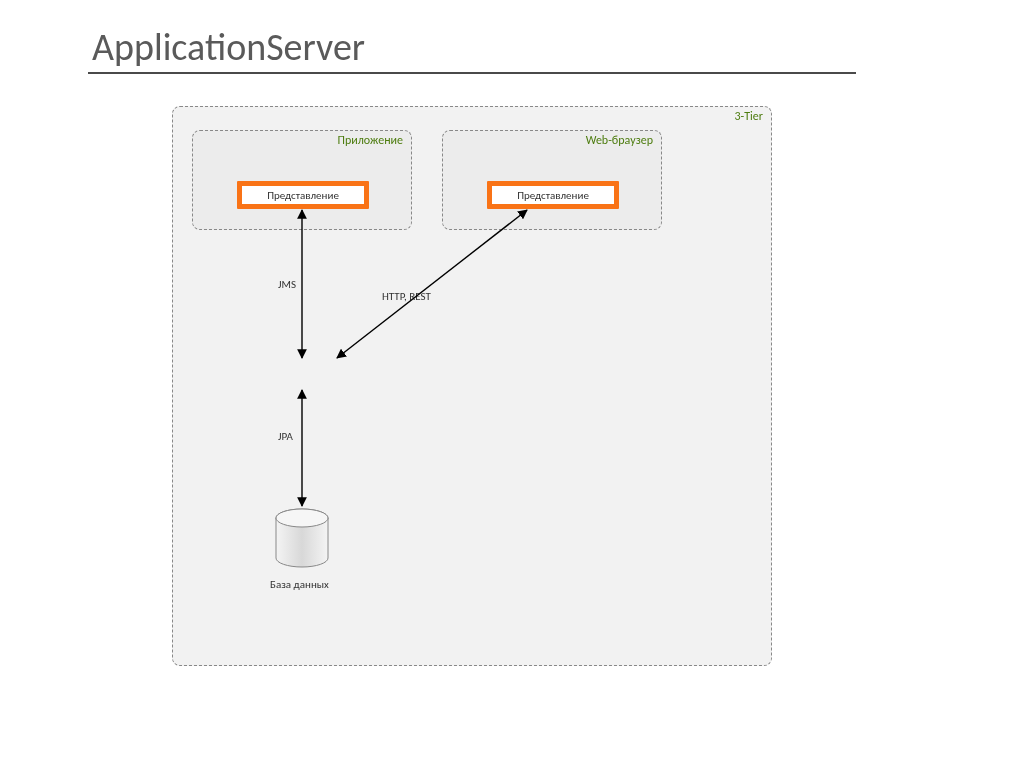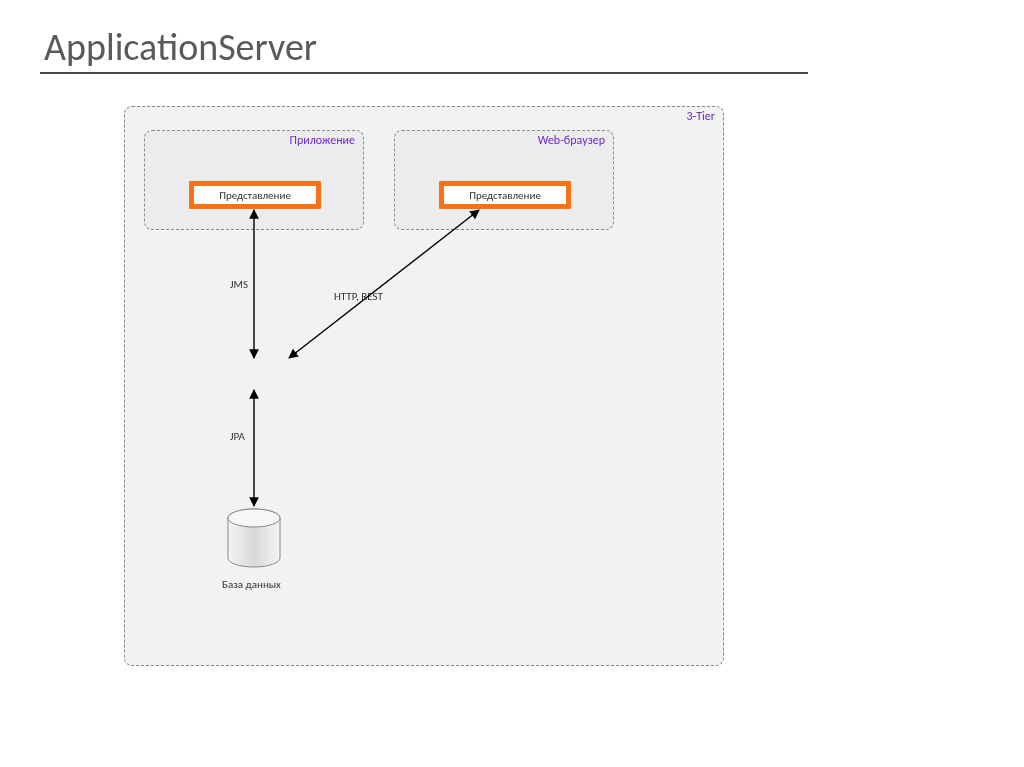--- a/index.html
+++ b/index.html
@@ -10,20 +10,21 @@
     background: #fff;
     font-family: Calibri, "Segoe UI", Arial, sans-serif;
     color: #333;
   }
   .slide {
     position: relative;
     width: 848px;
     height: 767px;
     box-sizing: border-box;
     padding: 24px 40px;
+    margin-left: 48px;
   }
   .title-wrap {
     border-bottom: 2px solid #4a4a4a;
     padding-bottom: 2px;
     margin-bottom: 32px;
   }
   .title {
     font-size: 38px;
     color: #5a5a5a;
     font-weight: 400;
@@ -49,21 +50,21 @@
     box-sizing: border-box;
   }
   .frame.inner {
     background: #ececec;
   }
   .frame-label {
     position: absolute;
     top: 2px;
     right: 8px;
     font-size: 12px;
-    color: #6d28d9;
+    color: #4d7c0f;
     background: transparent;
   }
   .outer { left: 0; top: 0; width: 600px; height: 560px; }
   .app-frame   { left: 20px;  top: 24px;  width: 220px; height: 100px; padding-left: 40px; }
   .web-frame   { left: 270px; top: 24px;  width: 220px; height: 100px; padding-left: 32px; }
   .logic-frame { left: 20px;  top: 210px; width: 560px; height: 90px; }
   .data-frame  { left: 20px;  top: 370px; width: 560px; height: 154px; }
   .box {
     position: absolute;
     border: 5px solid #f97316;

